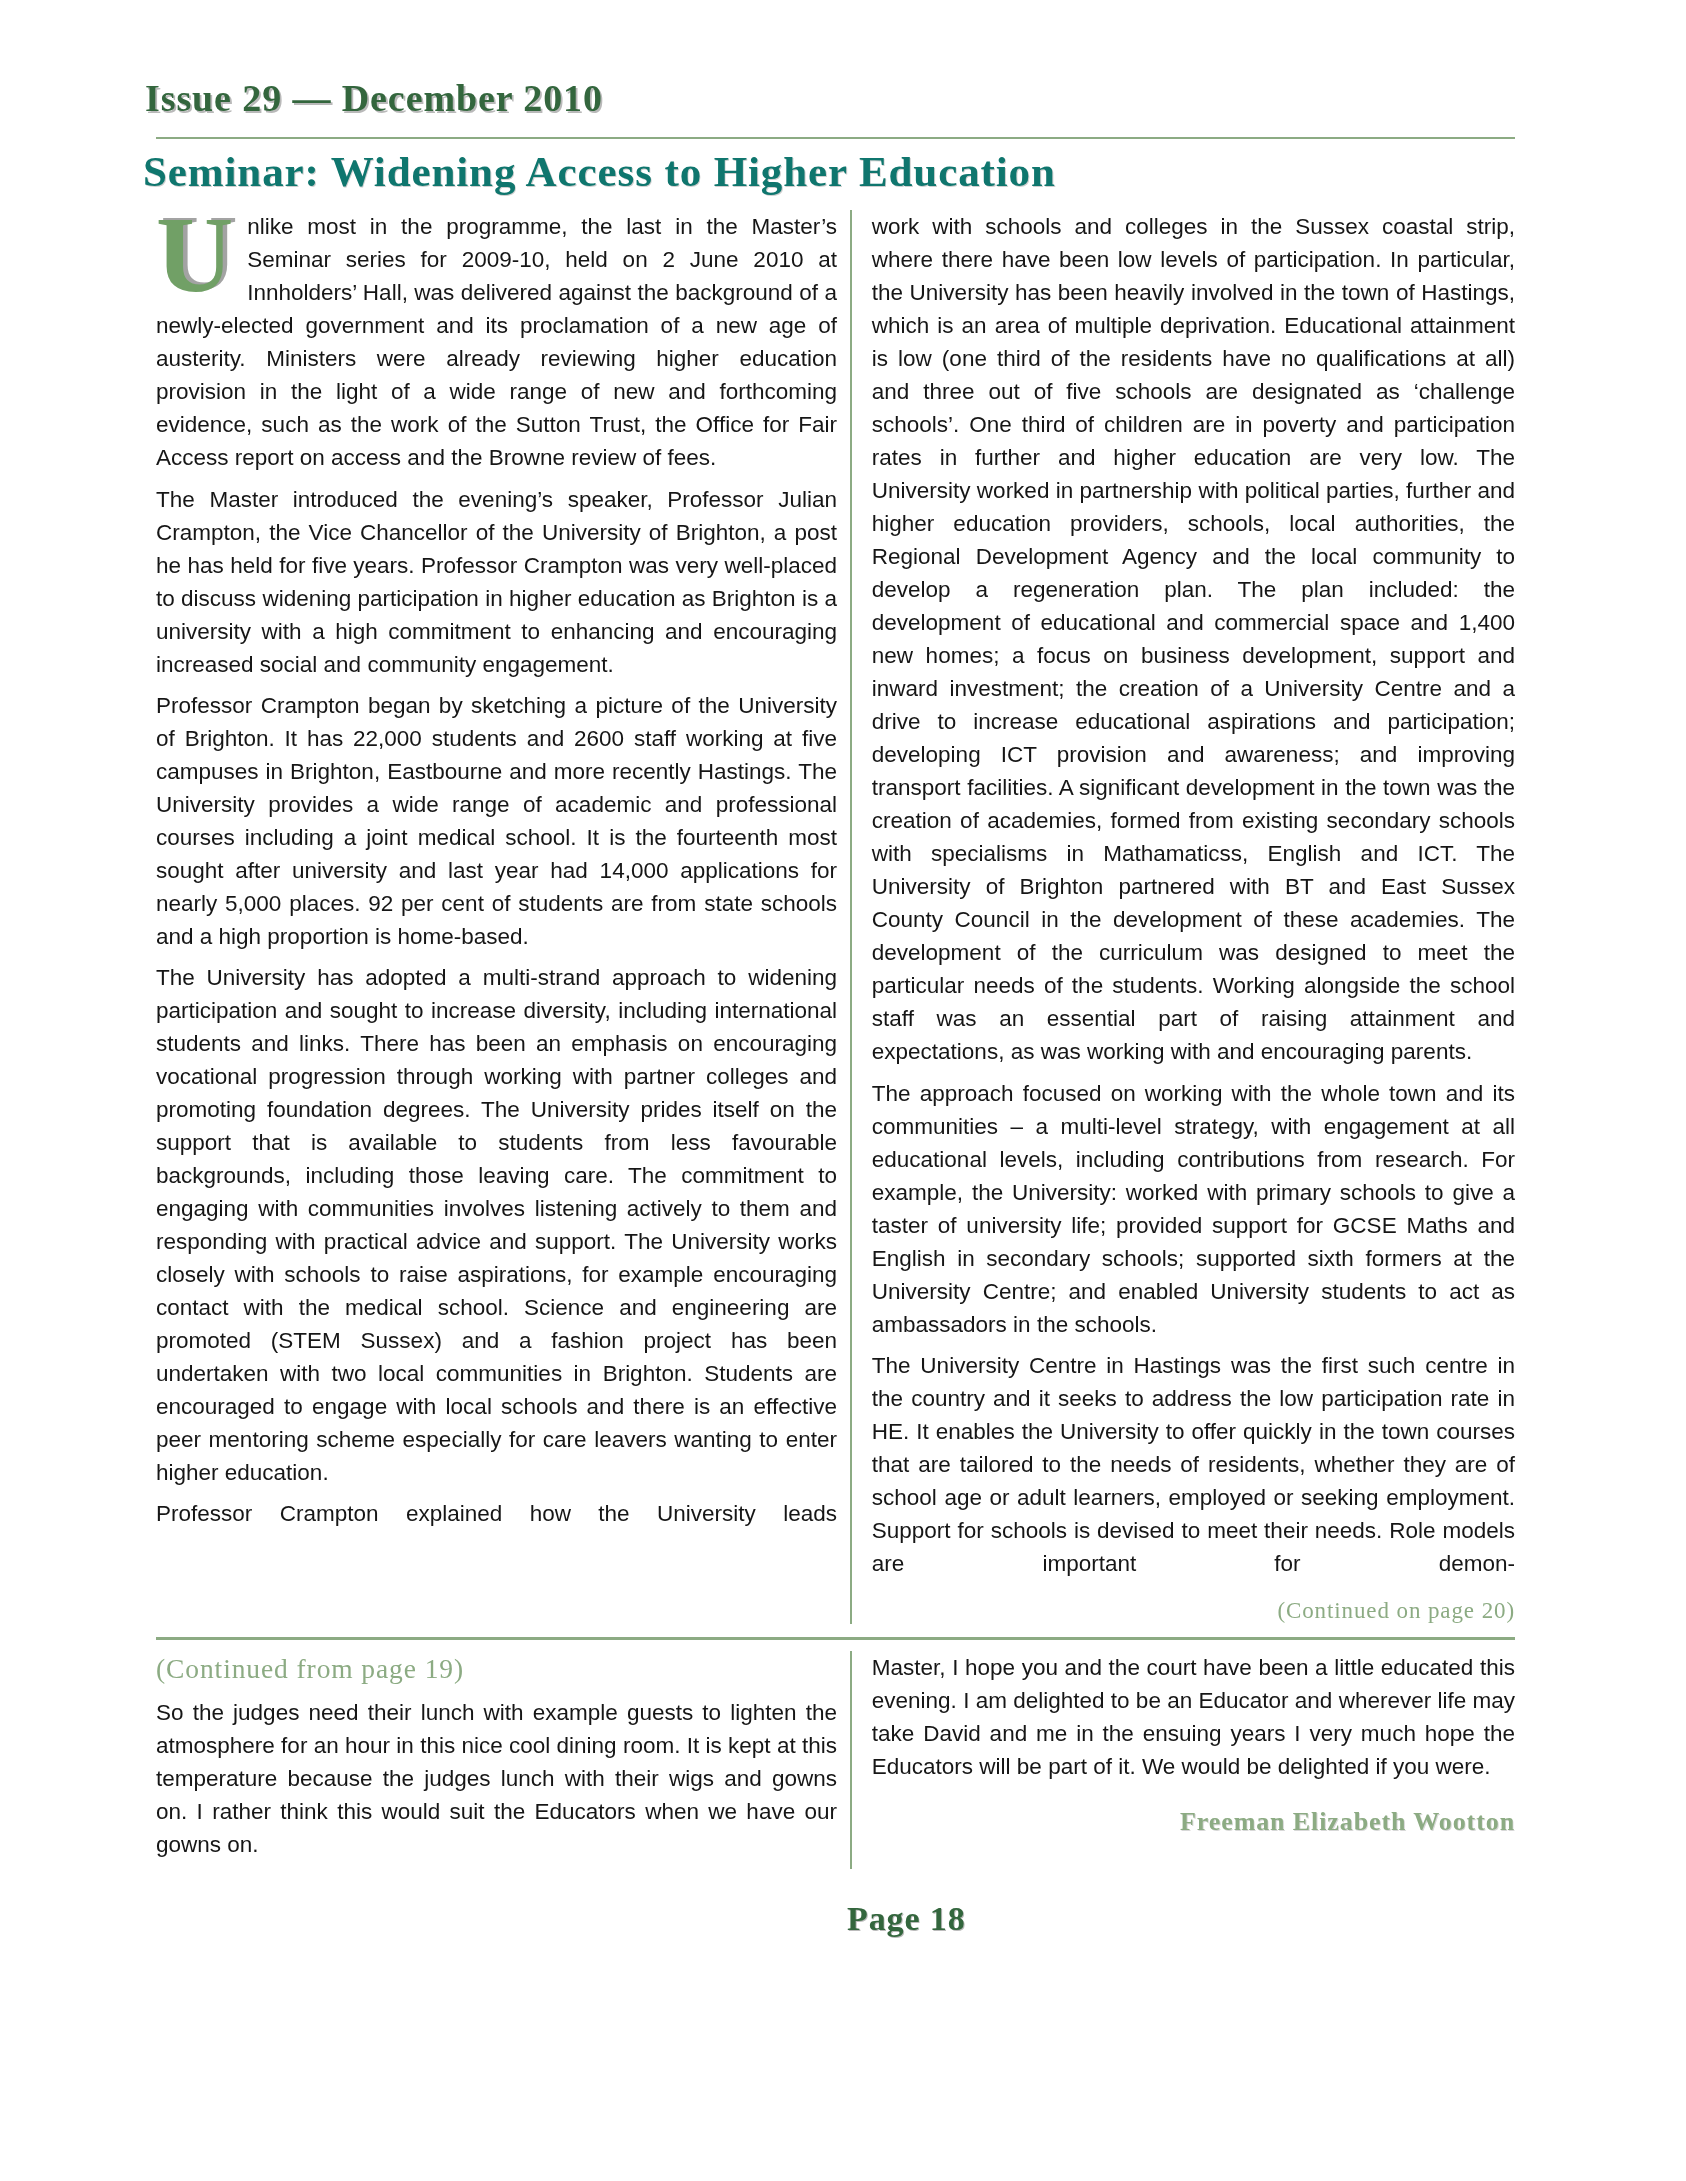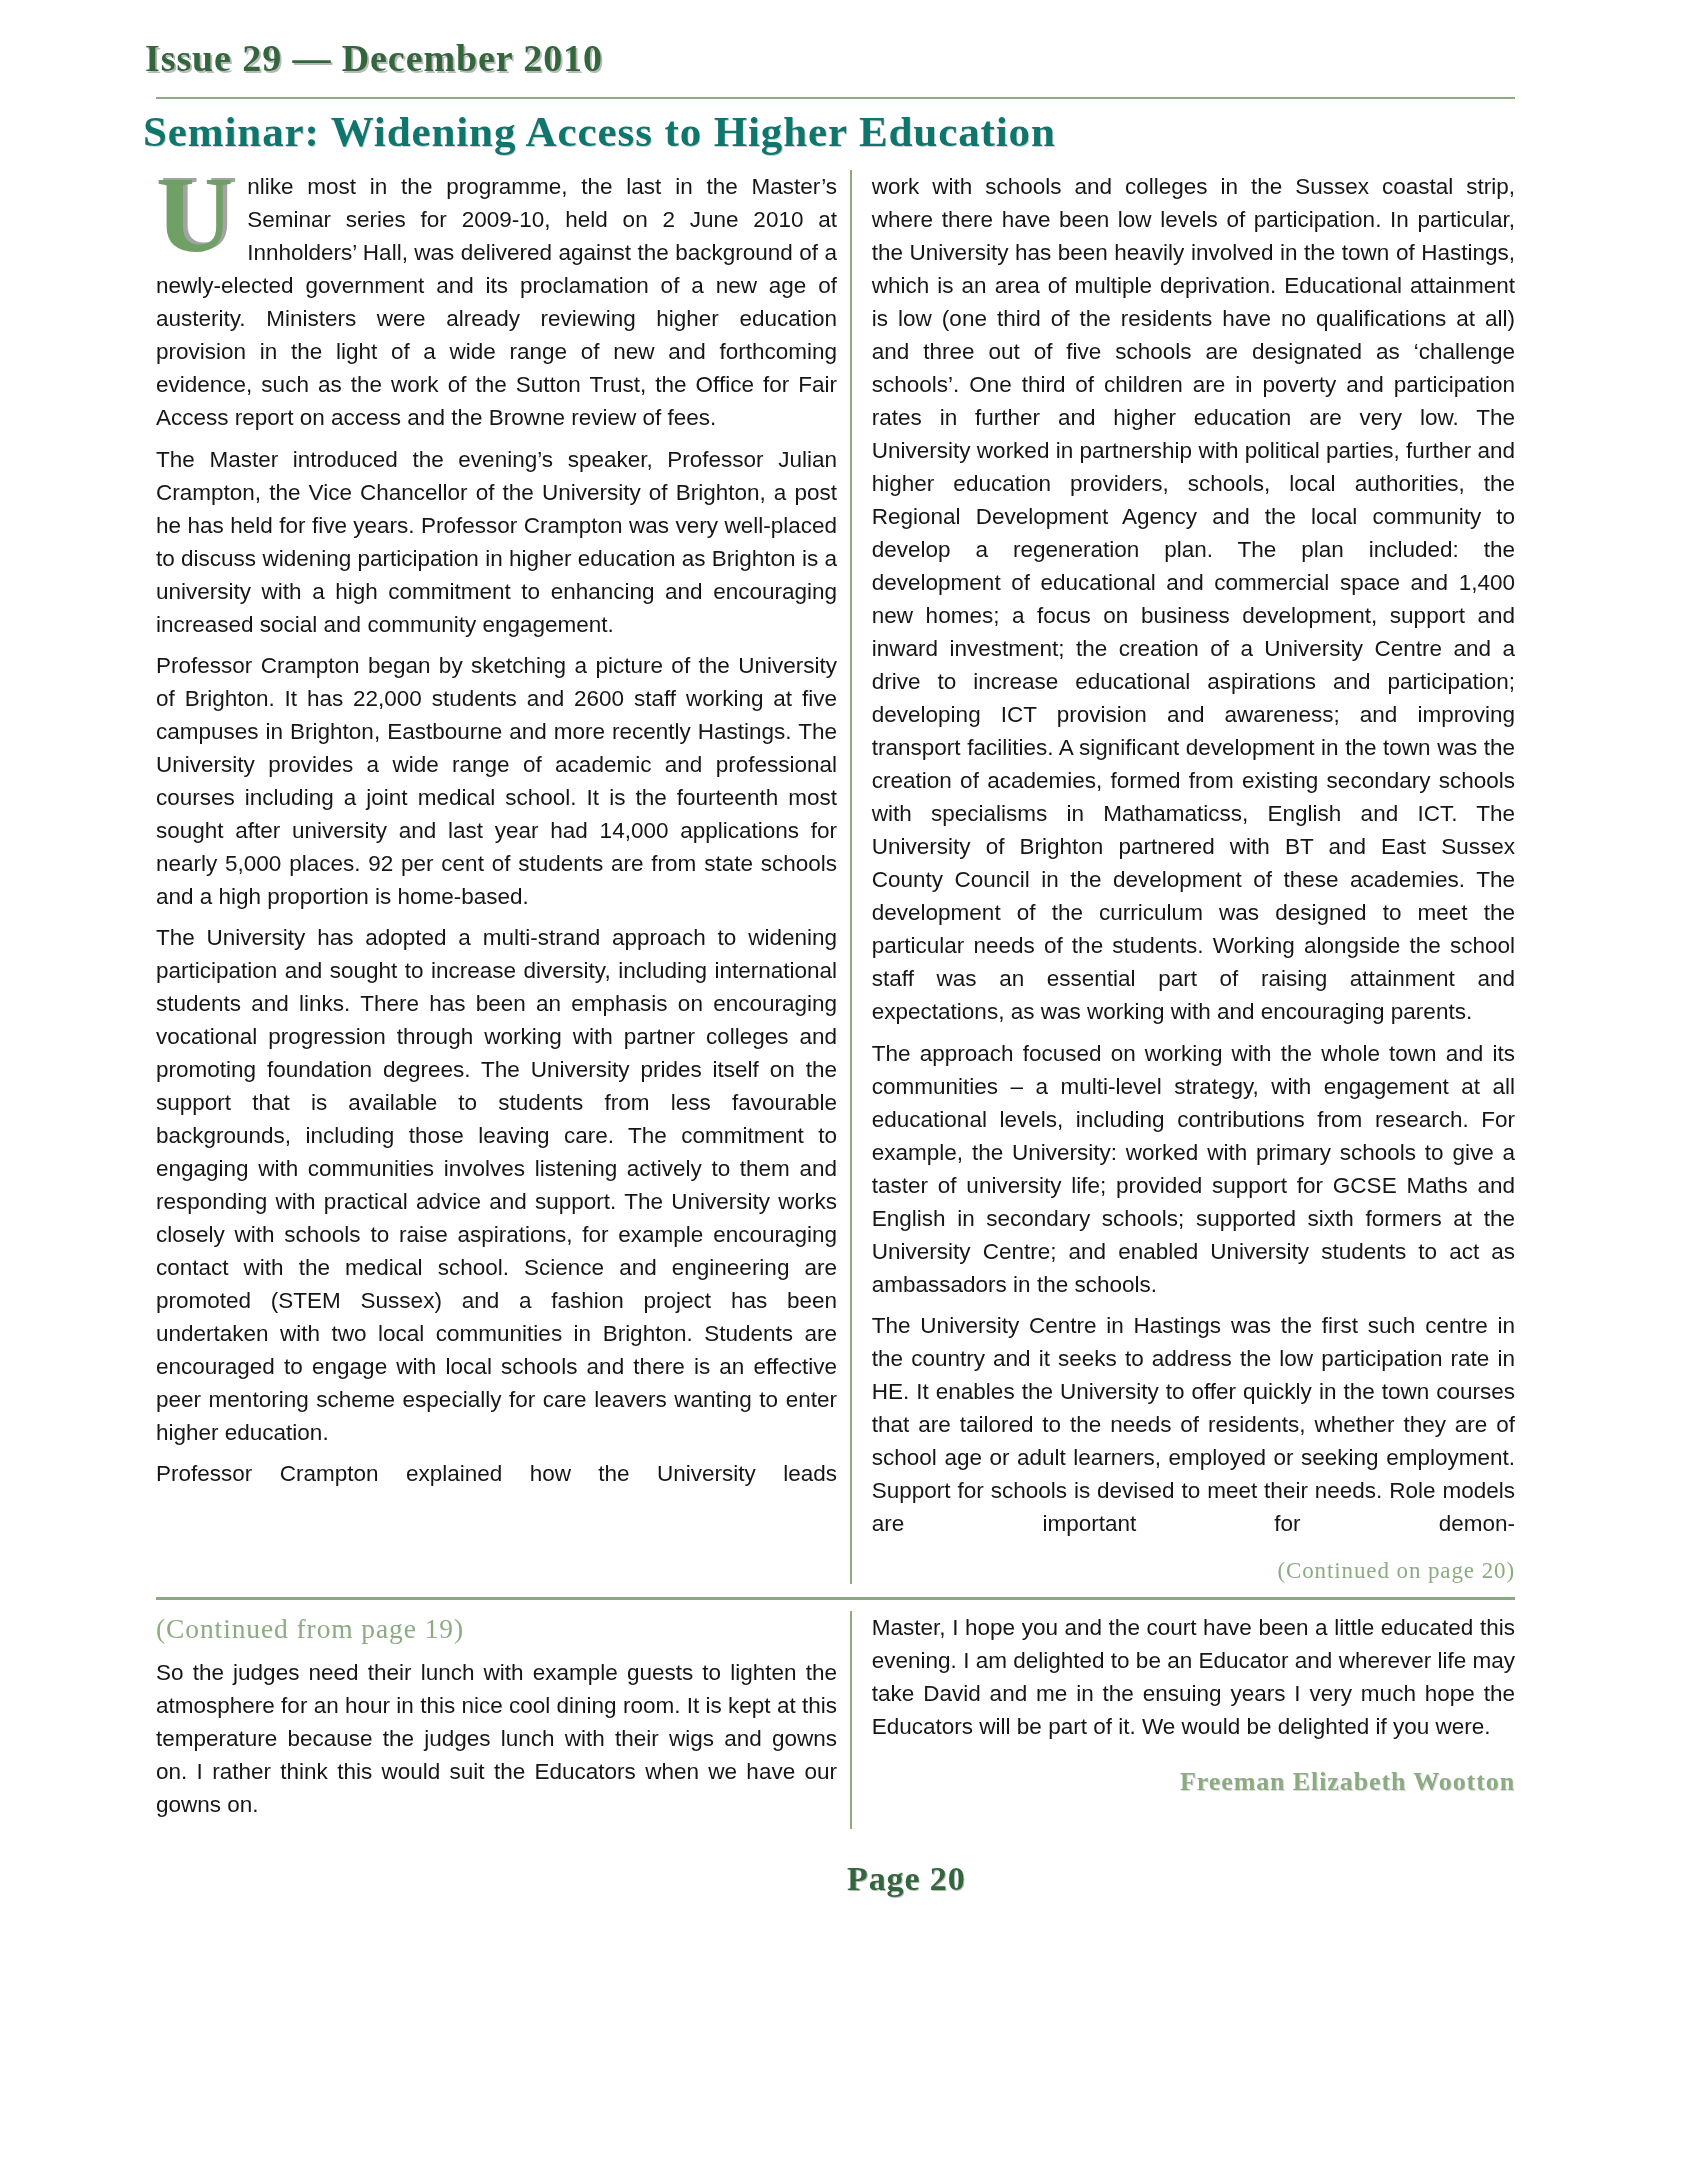--- a/index.html
+++ b/index.html
@@ -8,21 +8,21 @@
     height: 2182px;
     background: #ffffff;
     font-family: "Liberation Sans", sans-serif;
     position: relative;
     overflow: hidden;
   }
   .page {
     box-sizing: border-box;
     width: 1686px;
     height: 1566px;
-    padding: 36px 171px 0 156px;
+    padding: 76px 171px 0 156px;
   }
   .script {
     font-family: "Liberation Serif", serif;
     letter-spacing: 0.9px;
   }
   .header {
     color: #33663d;
     font-size: 38px;
     font-weight: bold;
     text-shadow: 1.8px 1.8px 0 #b9b9b9;
@@ -130,16 +130,16 @@
       <div class="continued-from script">(Continued from page 19)</div>
       <p>So the judges need their lunch with example guests to lighten the atmosphere for an hour in this nice cool dining room. It is kept at this temperature because the judges lunch with their wigs and gowns on. I rather think this would suit the Educators when we have our gowns on.</p>
     </div>
     <div class="vdivider"></div>
     <div class="col2">
       <p>Master, I hope you and the court have been a little educated this evening. I am delighted to be an Educator and wherever life may take David and me in the ensuing years I very much hope the Educators will be part of it. We would be delighted if you were.</p>
       <div class="signature script">Freeman Elizabeth Wootton</div>
     </div>
   </div>
 
-  <div class="page-number script">Page 20</div>
+  <div class="page-number script">Page 18</div>
 
 </div>
 
 
 </body></html>

